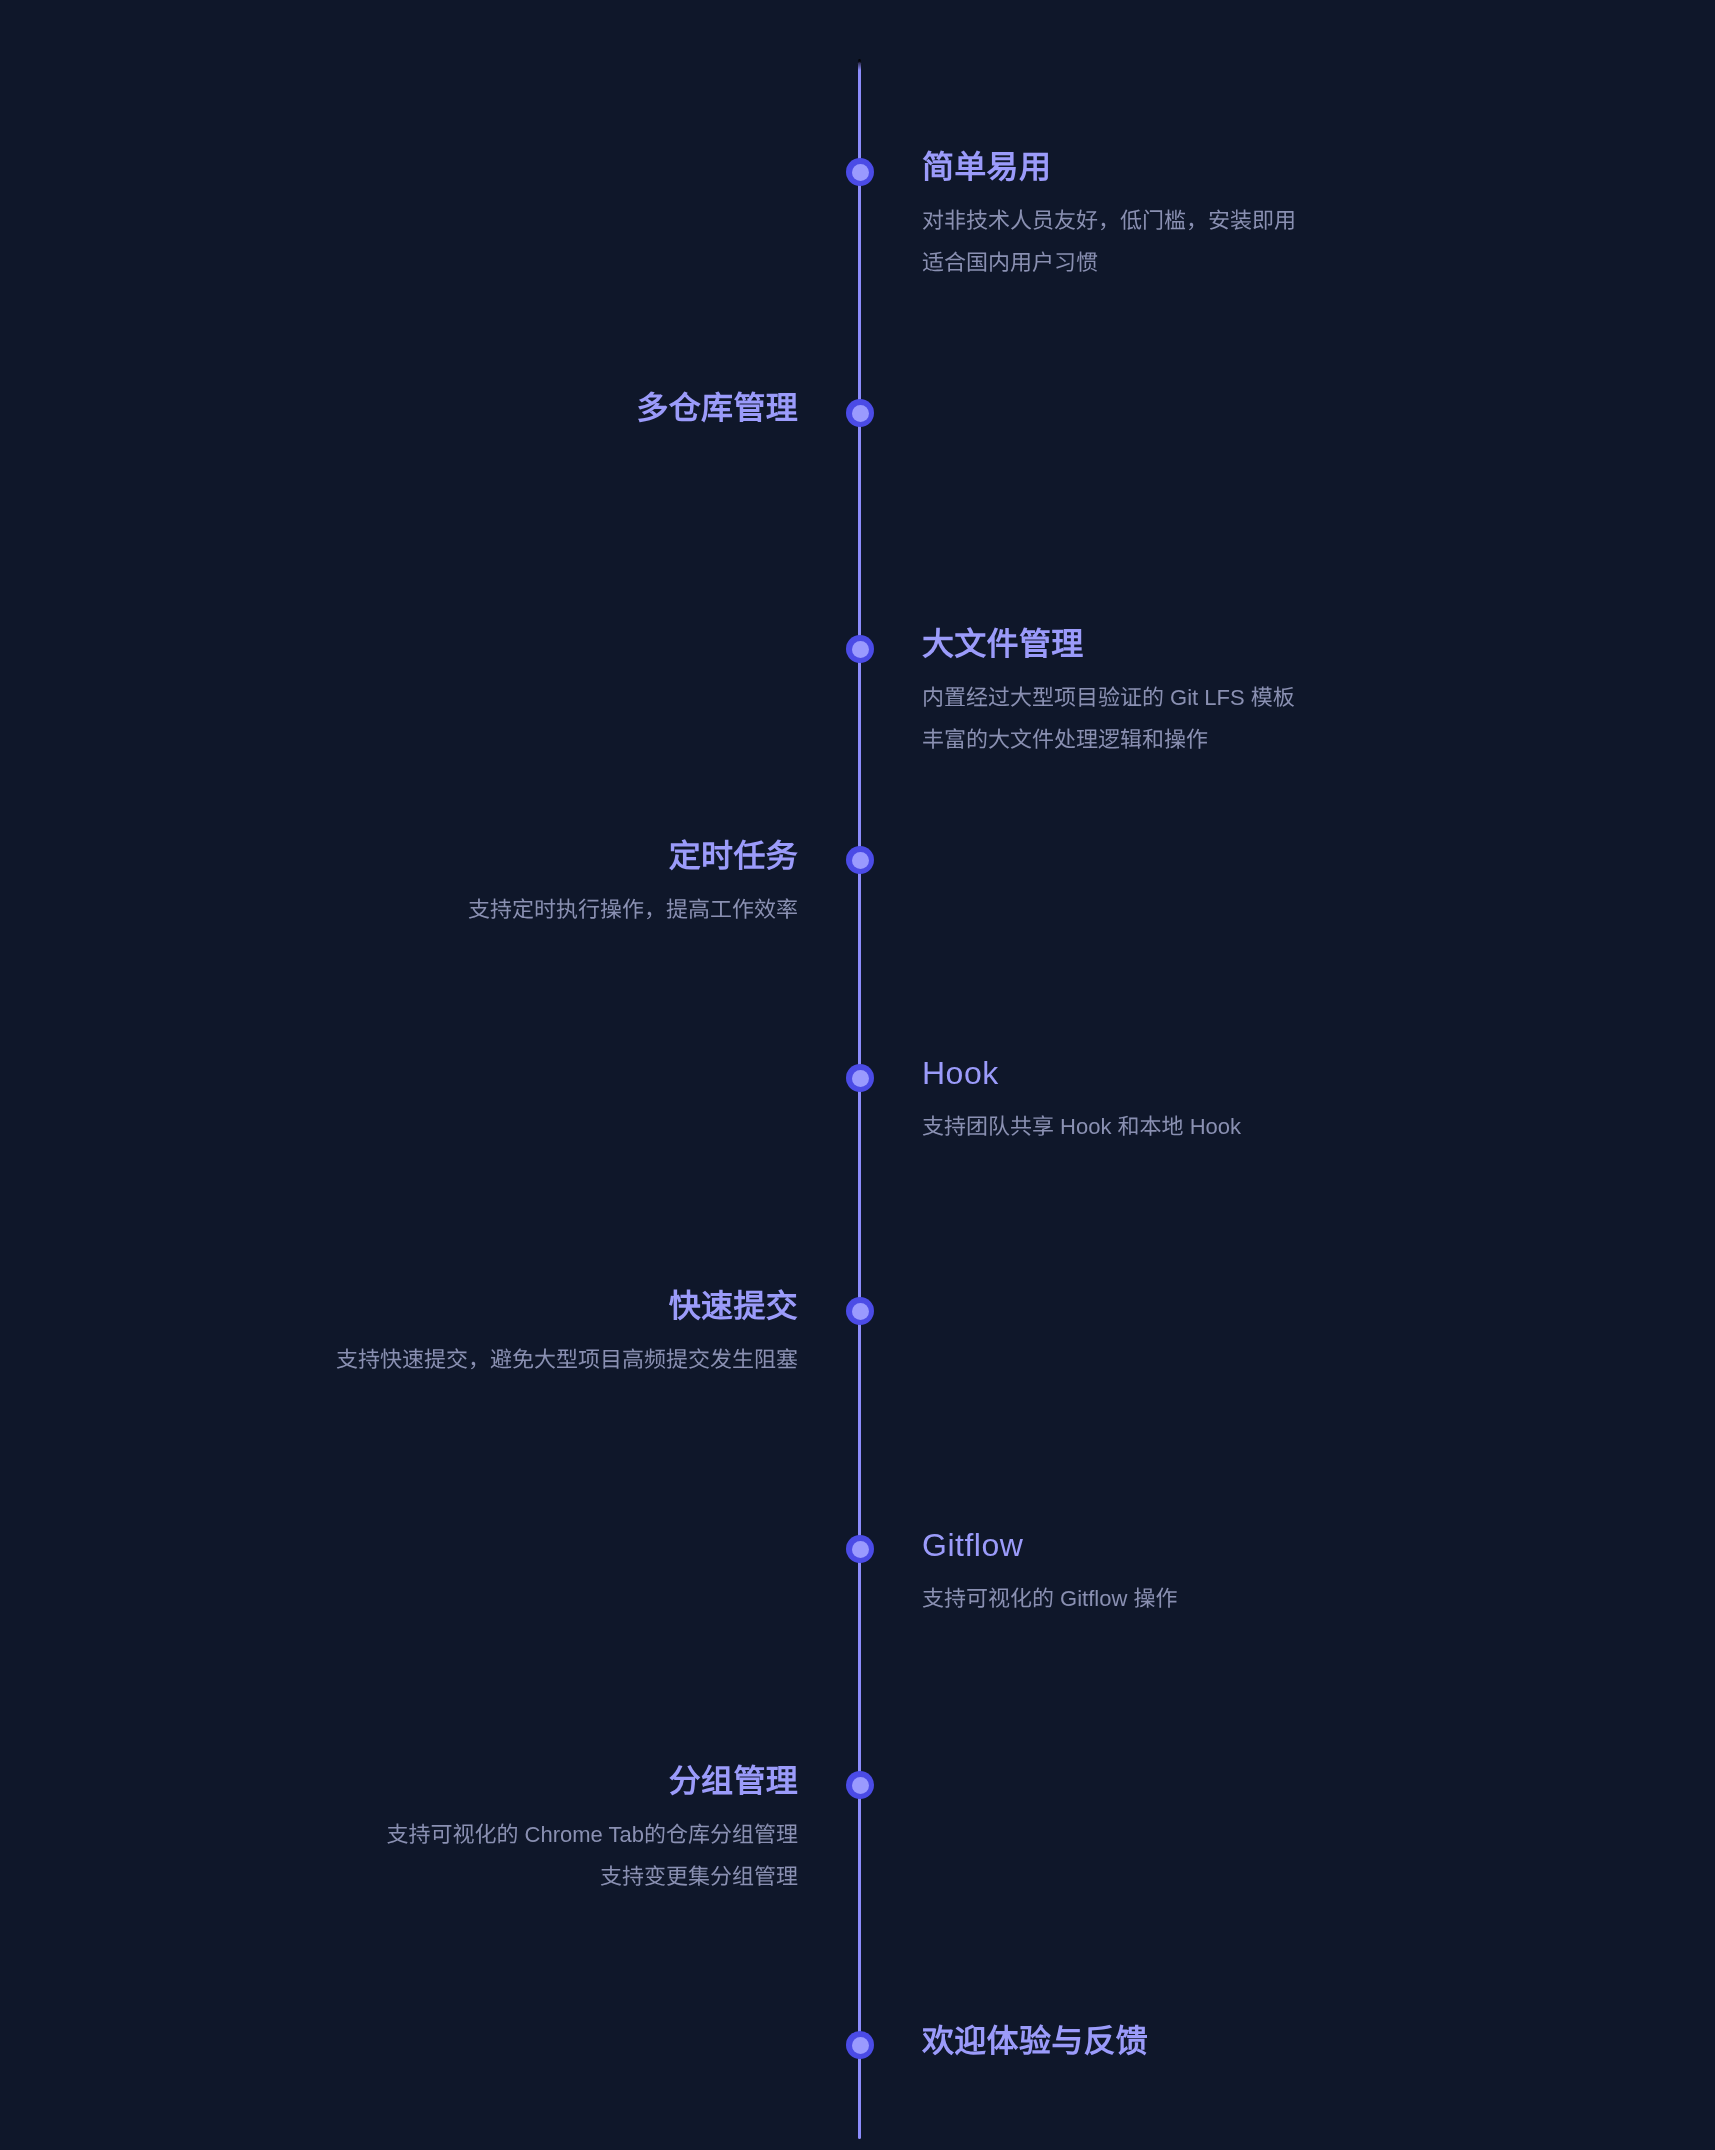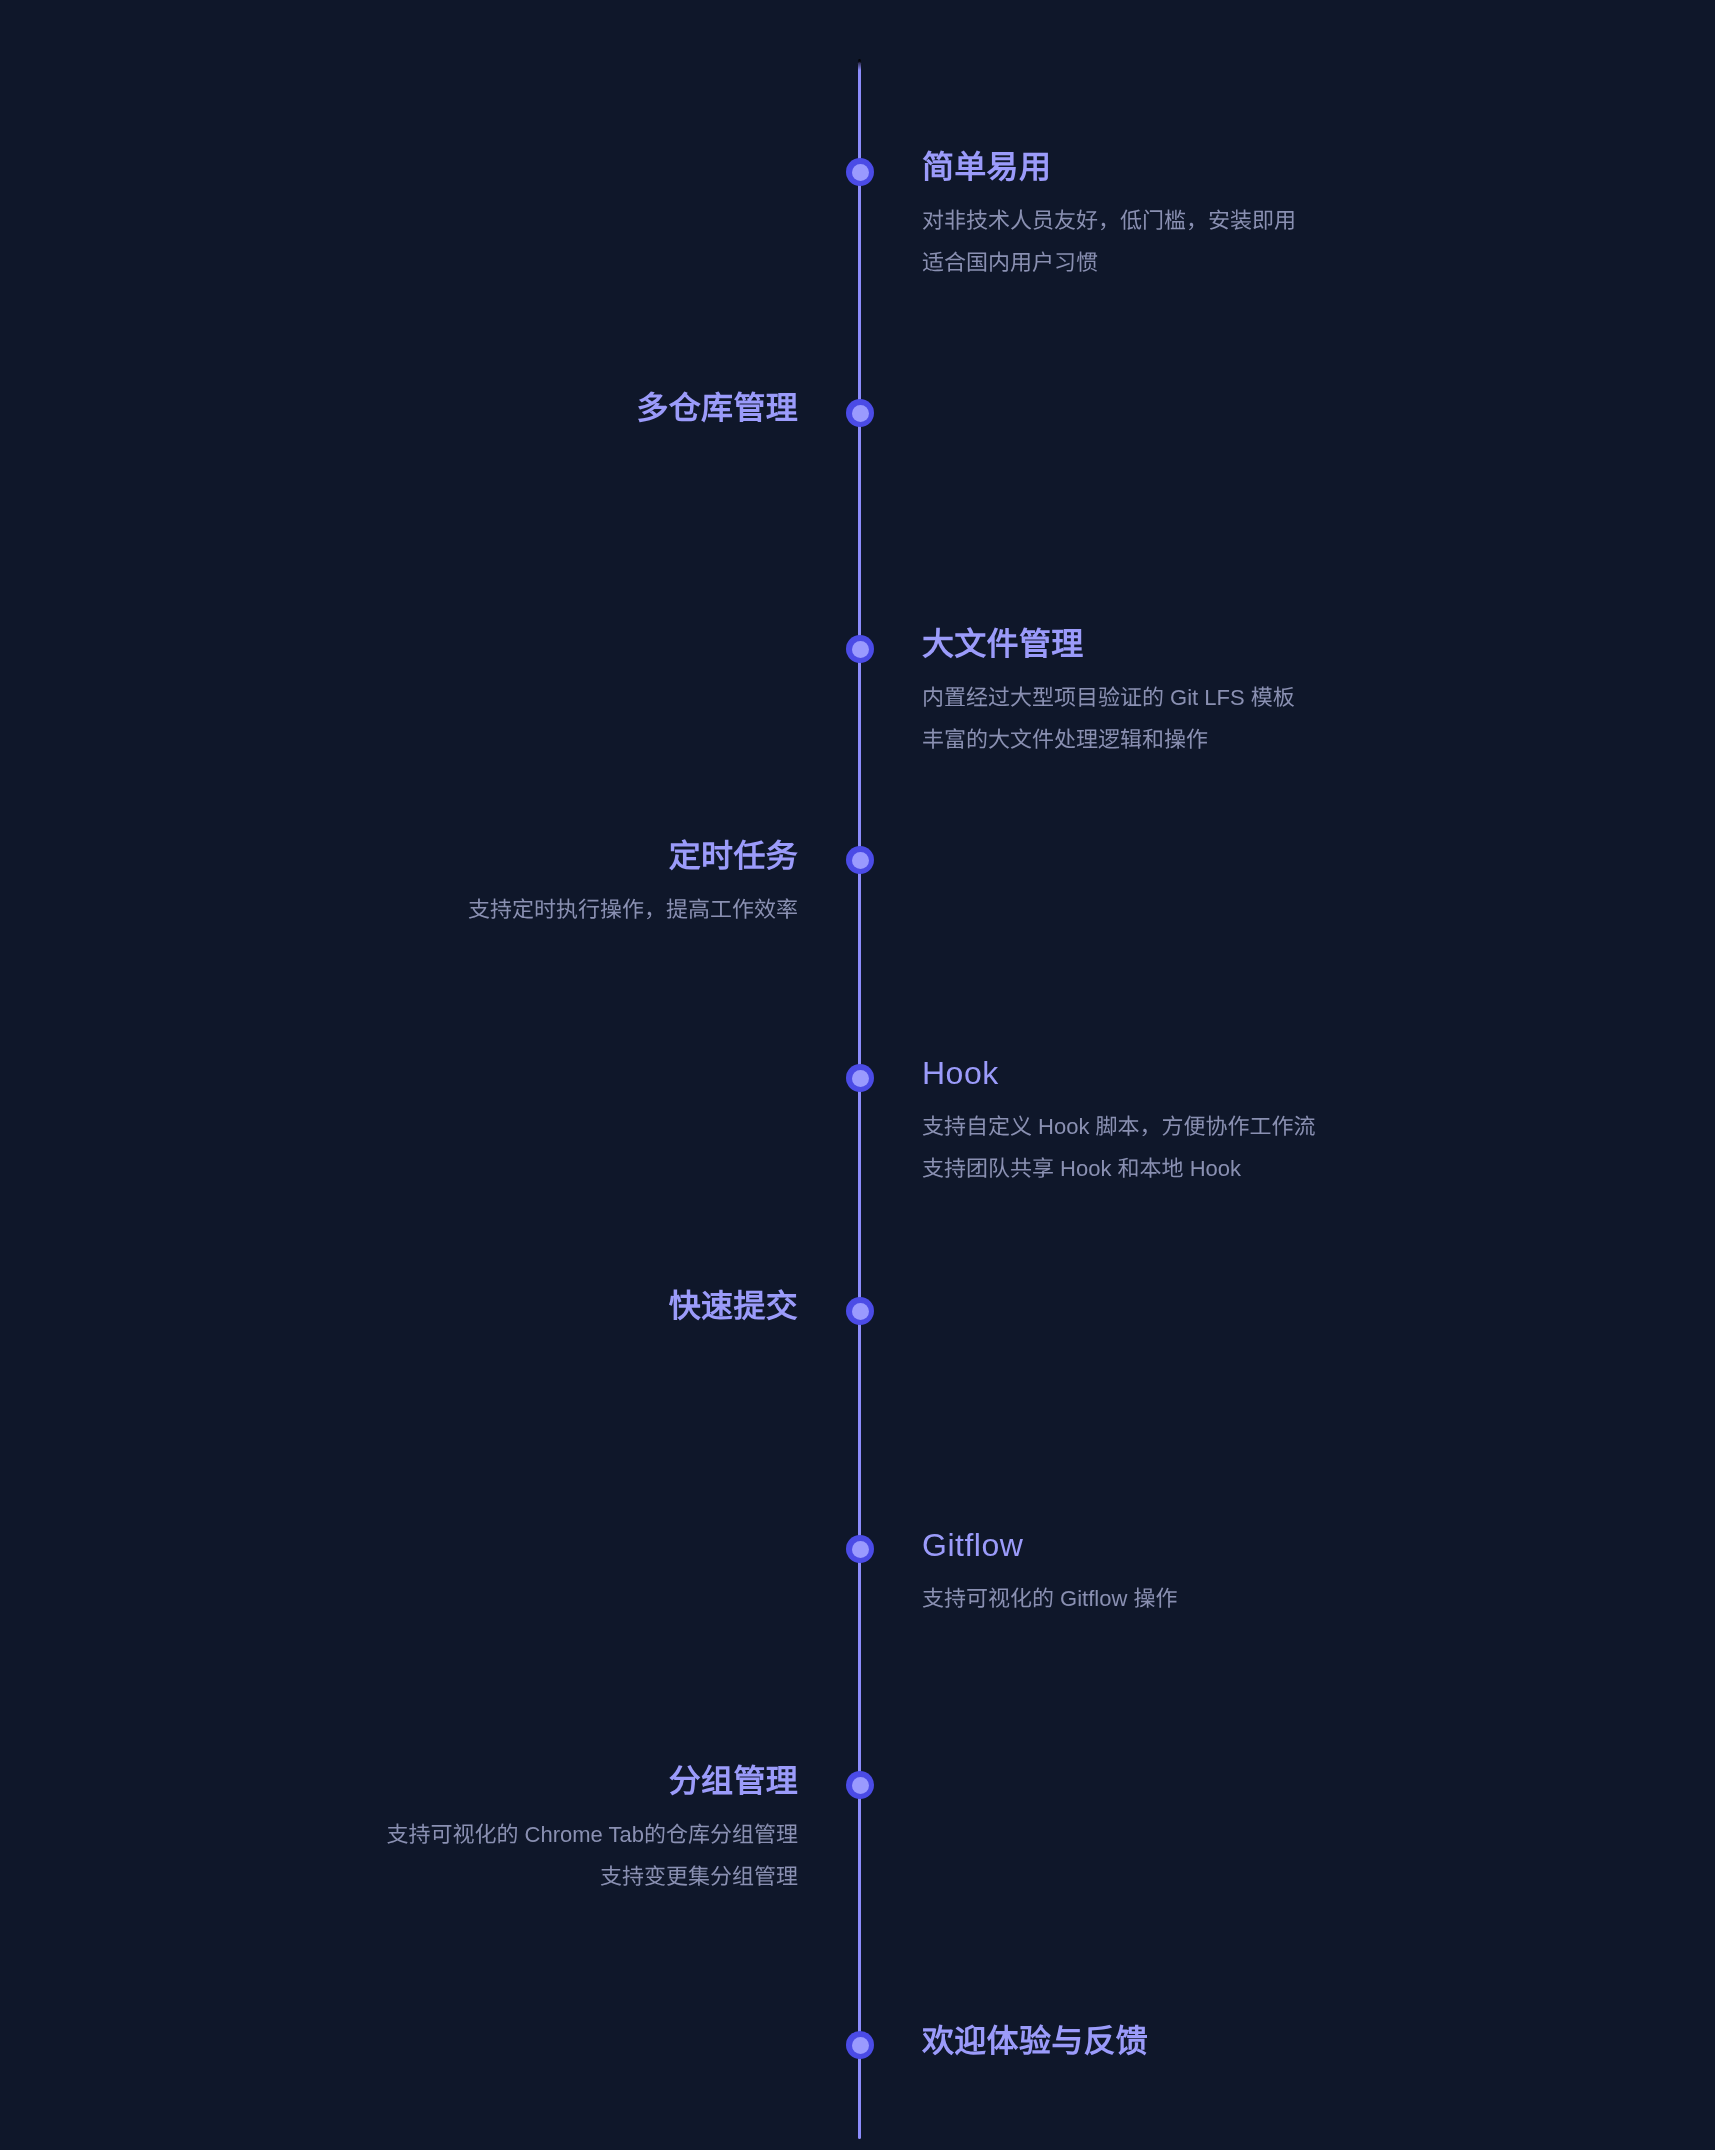--- a/index.html
+++ b/index.html
@@ -162,26 +162,28 @@
       </div>
       <div class="entry left" style="top: 838px;">
         <div class="entry-title">定时任务</div>
         <div class="entry-desc">
           <div class="line">支持定时执行操作，提高工作效率</div>
         </div>
       </div>
       <div class="entry right" style="top: 1055px;">
         <div class="entry-title latin">Hook</div>
         <div class="entry-desc">
-          <div class="line">支持自定义 Hook 脚本，方便协作工作流</div>
           <div class="line">支持团队共享 Hook 和本地 Hook</div>
         </div>
       </div>
       <div class="entry left" style="top: 1288px;">
         <div class="entry-title">快速提交</div>
+        <div class="entry-desc">
+          <div class="line">支持快速提交，避免大型项目高频提交发生阻塞</div>
+        </div>
       </div>
       <div class="entry right" style="top: 1527px;">
         <div class="entry-title latin">Gitflow</div>
         <div class="entry-desc">
           <div class="line">支持可视化的 Gitflow 操作</div>
         </div>
       </div>
       <div class="entry left" style="top: 1763px;">
         <div class="entry-title">分组管理</div>
         <div class="entry-desc">

